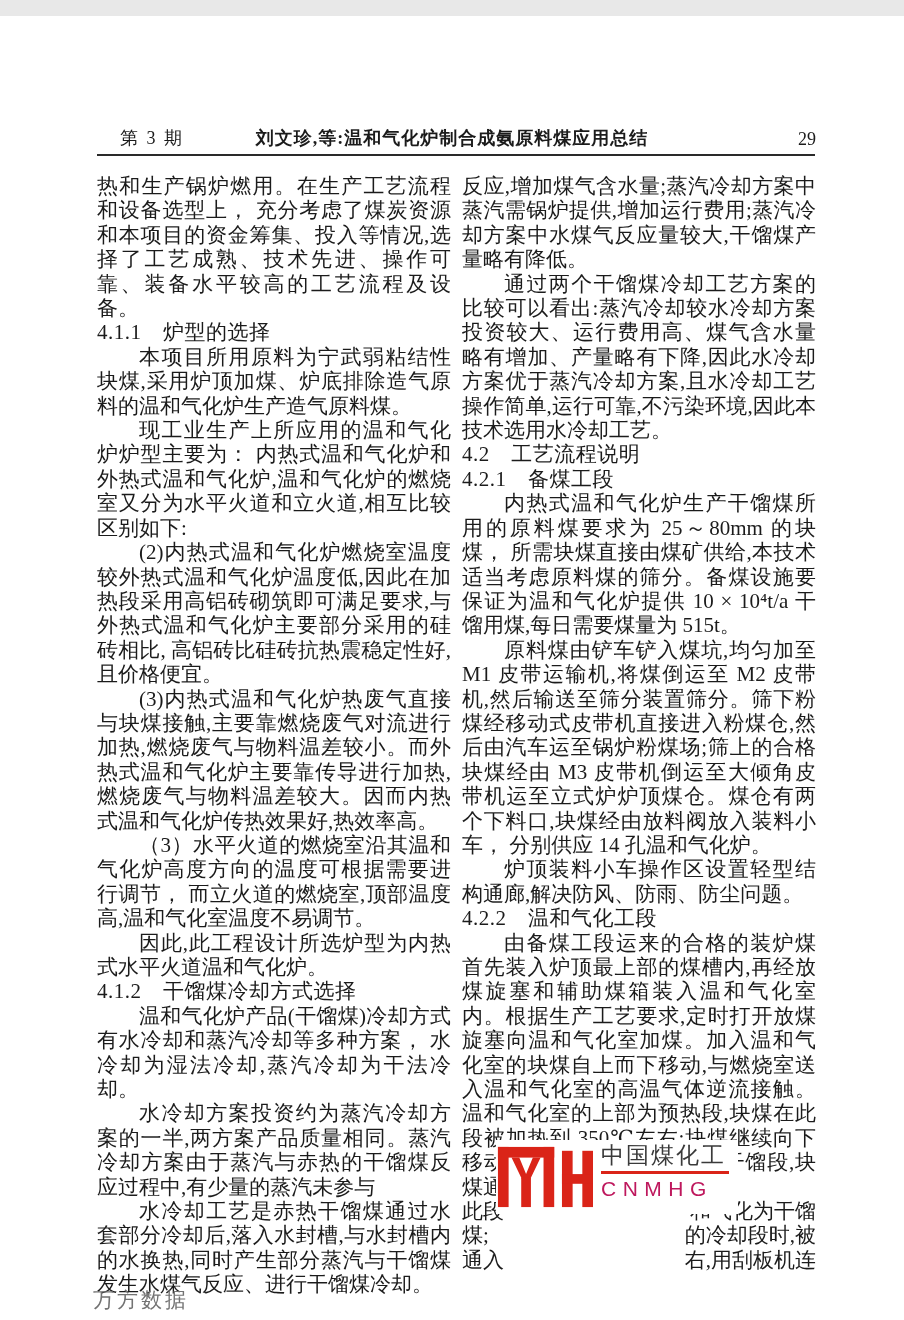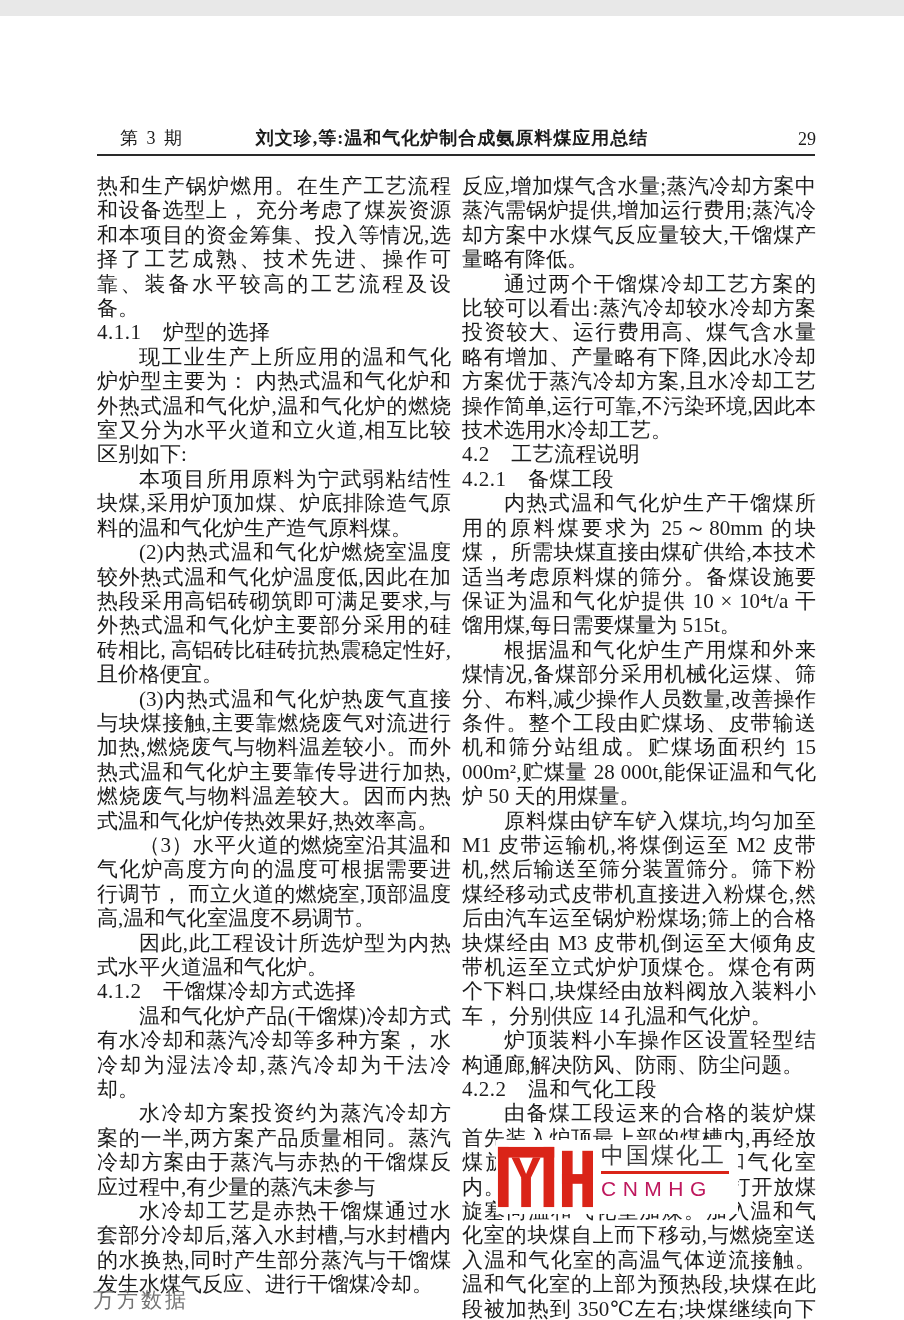--- a/index.html
+++ b/index.html
@@ -50,38 +50,37 @@
 <div class="page">
 
   <div class="hdr-issue">第 3 期</div>
   <div class="hdr-title">刘文珍,等:温和气化炉制合成氨原料煤应用总结</div>
   <div class="hdr-page">29</div>
   <div class="hdr-rule"></div>
 
   <div class="col col-left" id="col-left">
       <p class="body noindent">热和生产锅炉燃用。在生产工艺流程和设备选型上， 充分考虑了煤炭资源和本项目的资金筹集、投入等情况,选择了工艺成熟、技术先进、操作可靠、装备水平较高的工艺流程及设备。</p>
       <p class="heading">4.1.1　炉型的选择</p>
+      <p class="body">本项目所用原料为宁武弱粘结性块煤,采用炉顶加煤、炉底排除造气原料的温和气化炉生产造气原料煤。</p>
       <p class="body">现工业生产上所应用的温和气化炉炉型主要为： 内热式温和气化炉和外热式温和气化炉,温和气化炉的燃烧室又分为水平火道和立火道,相互比较区别如下:</p>
-      <p class="body">本项目所用原料为宁武弱粘结性块煤,采用炉顶加煤、炉底排除造气原料的温和气化炉生产造气原料煤。</p>
       <p class="body">(2)内热式温和气化炉燃烧室温度较外热式温和气化炉温度低,因此在加热段采用高铝砖砌筑即可满足要求,与外热式温和气化炉主要部分采用的硅砖相比, 高铝砖比硅砖抗热震稳定性好,且价格便宜。</p>
       <p class="body">(3)内热式温和气化炉热废气直接与块煤接触,主要靠燃烧废气对流进行加热,燃烧废气与物料温差较小。而外热式温和气化炉主要靠传导进行加热,燃烧废气与物料温差较大。因而内热式温和气化炉传热效果好,热效率高。</p>
       <p class="body">（3）水平火道的燃烧室沿其温和气化炉高度方向的温度可根据需要进行调节， 而立火道的燃烧室,顶部温度高,温和气化室温度不易调节。</p>
       <p class="body">因此,此工程设计所选炉型为内热式水平火道温和气化炉。</p>
       <p class="heading">4.1.2　干馏煤冷却方式选择</p>
       <p class="body">温和气化炉产品(干馏煤)冷却方式有水冷却和蒸汽冷却等多种方案， 水冷却为湿法冷却,蒸汽冷却为干法冷却。</p>
       <p class="body">水冷却方案投资约为蒸汽冷却方案的一半,两方案产品质量相同。蒸汽冷却方案由于蒸汽与赤热的干馏煤反应过程中,有少量的蒸汽未参与</p>
       <p class="body">水冷却工艺是赤热干馏煤通过水套部分冷却后,落入水封槽,与水封槽内的水换热,同时产生部分蒸汽与干馏煤发生水煤气反应、进行干馏煤冷却。</p>
     </div>
   <div class="col col-right" id="col-right">
       <p class="body noindent">反应,增加煤气含水量;蒸汽冷却方案中蒸汽需锅炉提供,增加运行费用;蒸汽冷却方案中水煤气反应量较大,干馏煤产量略有降低。</p>
       <p class="body">通过两个干馏煤冷却工艺方案的比较可以看出:蒸汽冷却较水冷却方案投资较大、运行费用高、煤气含水量略有增加、产量略有下降,因此水冷却方案优于蒸汽冷却方案,且水冷却工艺操作简单,运行可靠,不污染环境,因此本技术选用水冷却工艺。</p>
       <p class="heading">4.2　工艺流程说明</p>
       <p class="heading">4.2.1　备煤工段</p>
       <p class="body">内热式温和气化炉生产干馏煤所用的原料煤要求为 25～80mm 的块煤， 所需块煤直接由煤矿供给,本技术适当考虑原料煤的筛分。备煤设施要保证为温和气化炉提供 10 × 10⁴t/a 干馏用煤,每日需要煤量为 515t。</p>
-      <p class="body">根据温和气化炉生产用煤和外来煤情况,备煤部分采用机械化运煤、筛分、布料,减少操作人员数量,改善操作条件。整个工段由贮煤场、皮带输送机和筛分站组成。贮煤场面积约 15 000m²,贮煤量 28 000t,能保证温和气化炉 50 天的用煤量。</p>
       <p class="body">原料煤由铲车铲入煤坑,均匀加至 M1 皮带运输机,将煤倒运至 M2 皮带机,然后输送至筛分装置筛分。筛下粉煤经移动式皮带机直接进入粉煤仓,然后由汽车运至锅炉粉煤场;筛上的合格块煤经由 M3 皮带机倒运至大倾角皮带机运至立式炉炉顶煤仓。煤仓有两个下料口,块煤经由放料阀放入装料小车， 分别供应 14 孔温和气化炉。</p>
       <p class="body">炉顶装料小车操作区设置轻型结构通廊,解决防风、防雨、防尘问题。</p>
       <p class="heading">4.2.2　温和气化工段</p>
       <p class="body">由备煤工段运来的合格的装炉煤首先装入炉顶最上部的煤槽内,再经放煤旋塞和辅助煤箱装入温和气化室内。根据生产工艺要求,定时打开放煤旋塞向温和气化室加煤。加入温和气化室的块煤自上而下移动,与燃烧室送入温和气化室的高温气体逆流接触。温和气化室的上部为预热段,块煤在此段被加热到 350℃左右;块煤继续向下移动进入温和气化室中部的干馏段,块煤通过</p>
       <p class="body splitline">
         <span>此段</span>
         <span>和气化为干馏</span>
       </p>
       <p class="body splitline">
         <span>煤;</span>

